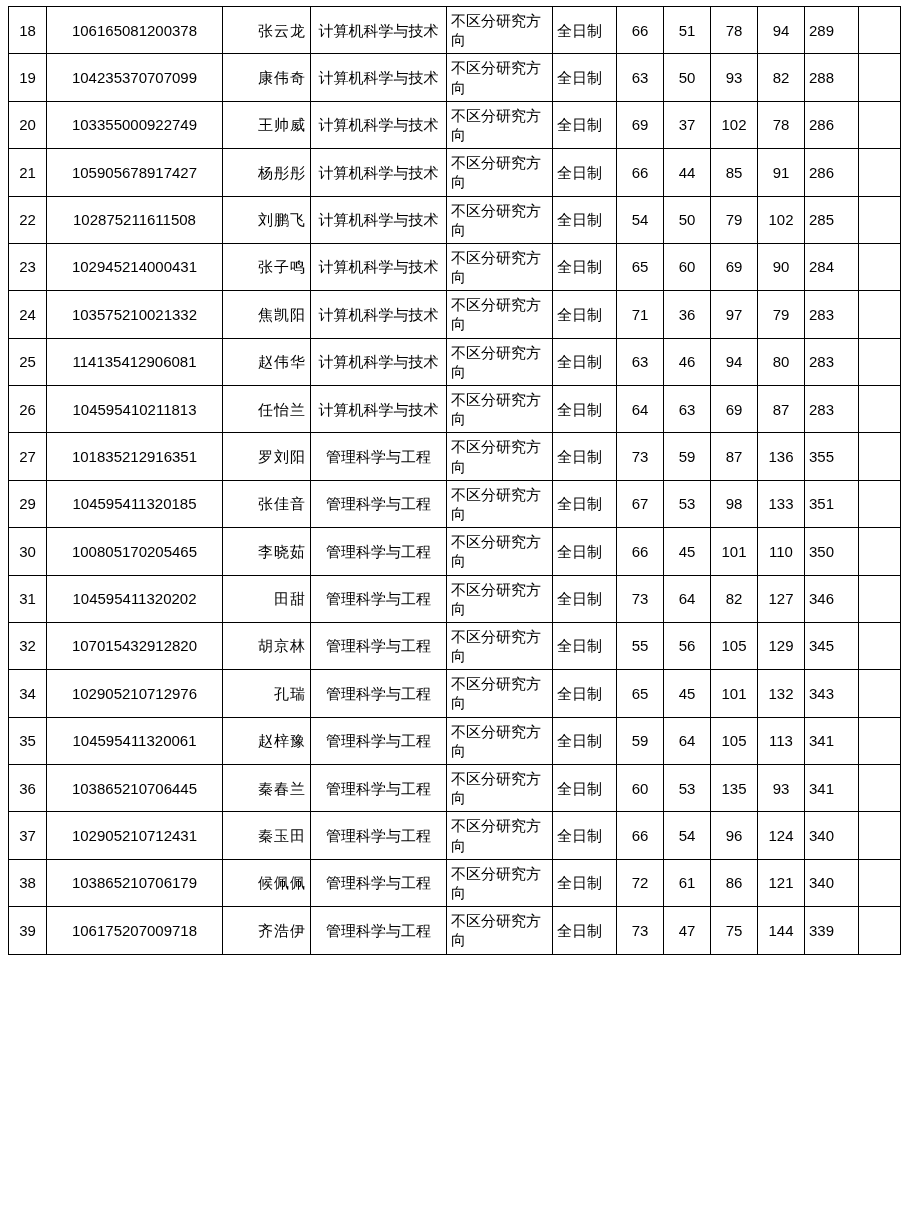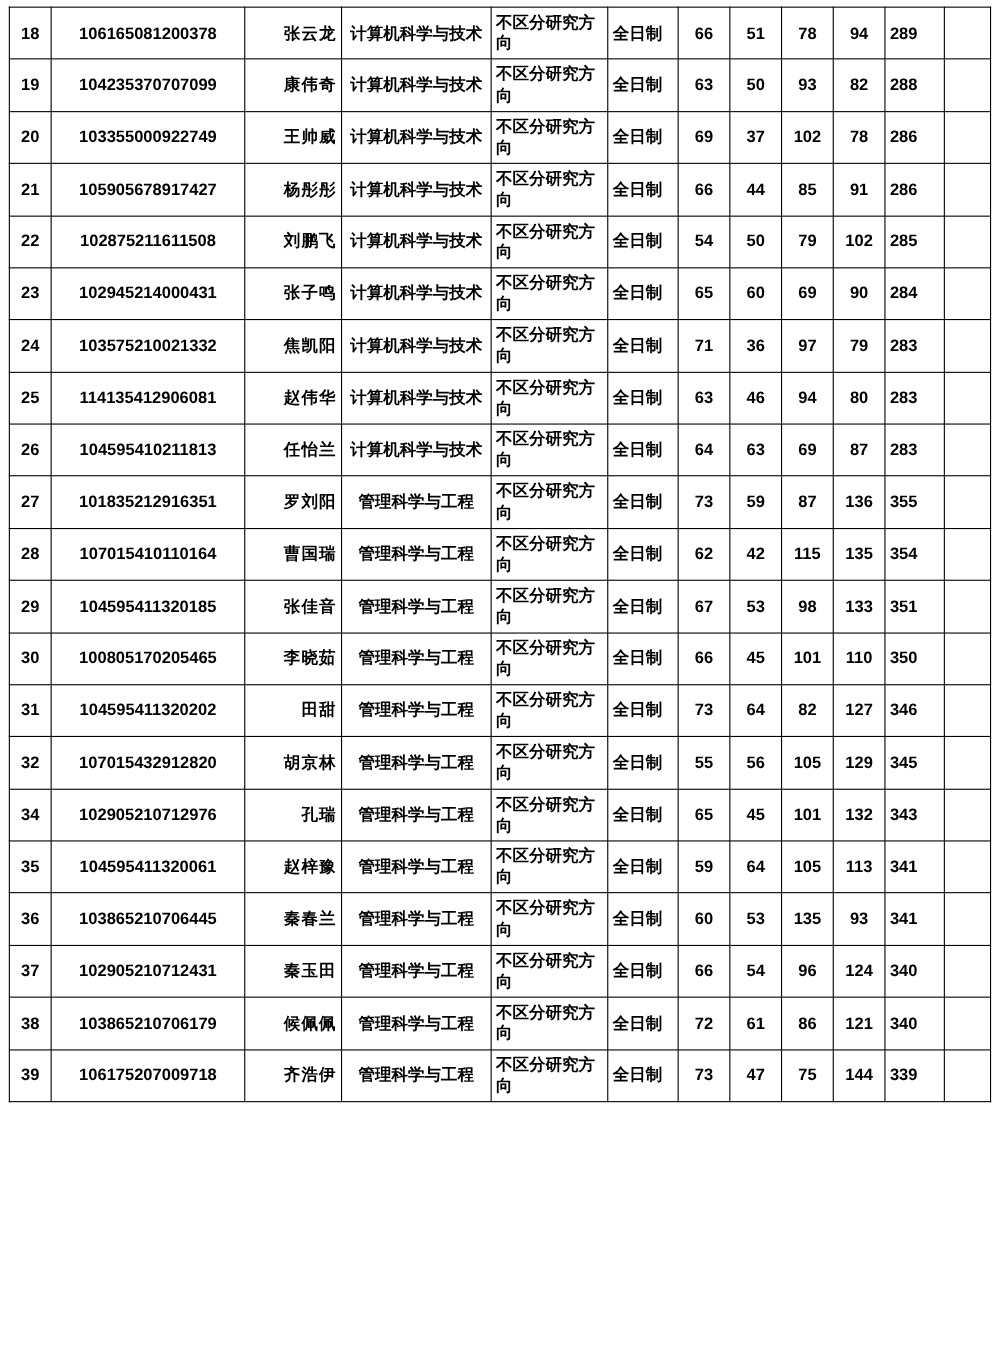--- a/index.html
+++ b/index.html
@@ -10,21 +10,20 @@
   body {
     width: 908px;
     min-height: 1224px;
     font-family: "Liberation Sans", sans-serif;
     color: #000000;
   }
   .sheet {
     width: 736px;
     box-sizing: border-box;
     padding: 6px 0 0 8px;
-    font-weight: bold;
   }
   table.score-table {
     border-collapse: collapse;
     table-layout: fixed;
     width: 892px;
     margin: 0;
   }
   table.score-table td {
     border: 1px solid #000000;
     font-size: 15px;
@@ -211,34 +210,20 @@
           <td class="dir">不区分研究方向</td>
           <td class="type">全日制</td>
           <td class="score">73</td>
           <td class="score">59</td>
           <td class="score">87</td>
           <td class="score">136</td>
           <td class="total">355</td>
           <td class="blank"></td>
         </tr>
         <tr>
-          <td class="idx">28</td>
-          <td class="num">107015410110164</td>
-          <td class="name">曹国瑞</td>
-          <td class="major">管理科学与工程</td>
-          <td class="dir">不区分研究方向</td>
-          <td class="type">全日制</td>
-          <td class="score">62</td>
-          <td class="score">42</td>
-          <td class="score">115</td>
-          <td class="score">135</td>
-          <td class="total">354</td>
-          <td class="blank"></td>
-        </tr>
-        <tr>
           <td class="idx">29</td>
           <td class="num">104595411320185</td>
           <td class="name">张佳音</td>
           <td class="major">管理科学与工程</td>
           <td class="dir">不区分研究方向</td>
           <td class="type">全日制</td>
           <td class="score">67</td>
           <td class="score">53</td>
           <td class="score">98</td>
           <td class="score">133</td>

